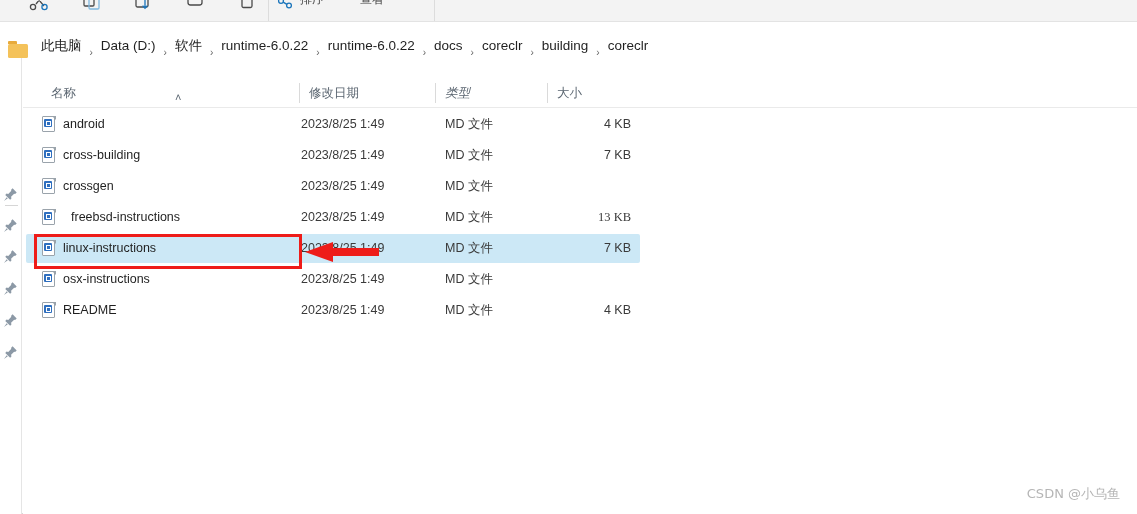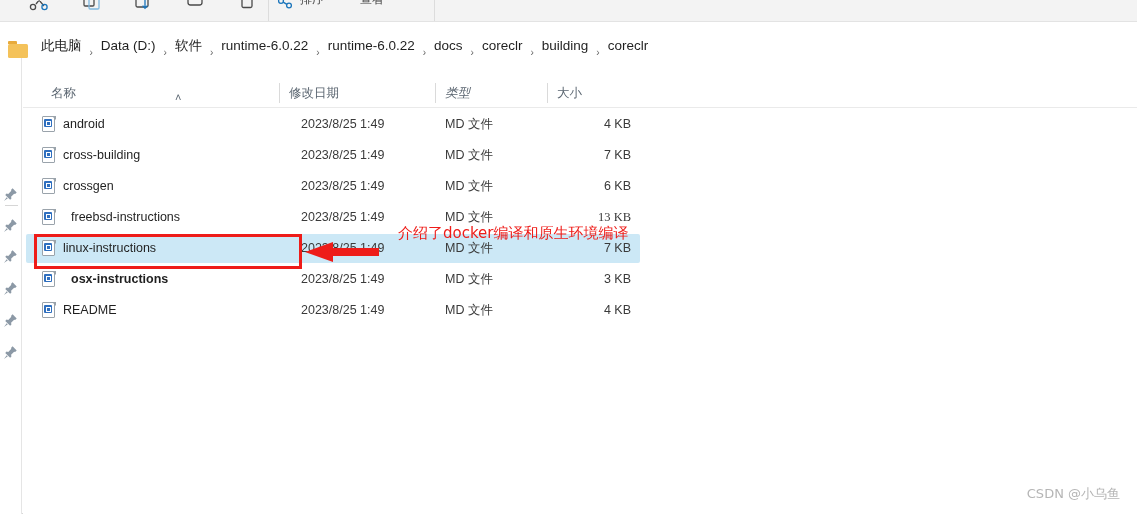--- a/index.html
+++ b/index.html
@@ -399,21 +399,21 @@
         </svg>
       </div>
     </div>
 
   <div id="filelist">
 
     <div id="colheaders">
 
       <div id="sort-caret">˄</div>
     <div class="colhead" style="left: 28px;"><span>名称</span></div>
-        <div class="colhead" style="left: 266px; text-align: right;"><span class="divider"></span><span>修改日期</span></div>
+        <div class="colhead" style="left: 286px; text-align: right;"><span class="divider"></span><span>修改日期</span></div>
         <div class="colhead" style="left: 422px; font-style: italic;"><span class="divider"></span><span>类型</span></div>
         <div class="colhead" style="left: 534px;"><span class="divider"></span><span>大小</span></div>
       </div>
 
   <div class="row" style="top: 52px;">
         <div class="file-icon">
           <div class="page"></div>
           <div class="fold"></div>
           <div class="badge"></div>
         </div>
@@ -435,21 +435,20 @@
       </div>
       <div class="row" style="top: 114px; padding-left: 43px;">
         <div class="file-icon">
           <div class="page"></div>
           <div class="fold"></div>
           <div class="badge"></div>
         </div>
         <div class="cell " style="left: 40px;">crossgen</div>
         <div class="cell muted" style="left: 278px;">2023/8/25 1:49</div>
         <div class="cell muted" style="left: 422px;">MD 文件</div>
-        <div class="cell muted size" style="left: 500px; width: 108px; text-align: right;">6 KB</div>
       </div>
       <div class="row" style="top: 145px;">
         <div class="file-icon">
           <div class="page"></div>
           <div class="fold"></div>
           <div class="badge"></div>
         </div>
         <div class="cell " style="left: 48px;">freebsd-instructions</div>
         <div class="cell muted" style="left: 278px;">2023/8/25 1:49</div>
         <div class="cell muted" style="left: 422px;">MD 文件</div>
@@ -466,24 +465,23 @@
         <div class="cell muted" style="left: 278px;">2023/8/25 1:49</div>
         <div class="cell muted" style="left: 422px;">MD 文件</div>
         <div class="cell muted size" style="left: 500px; width: 108px; text-align: right;">7 KB</div>
       </div>
       <div class="row" style="top: 207px;">
         <div class="file-icon">
           <div class="page"></div>
           <div class="fold"></div>
           <div class="badge"></div>
         </div>
-        <div class="cell " style="left: 48px; font-weight: bold;">osx-instructions</div>
-        <div class="cell muted" style="left: 278px;">2023/8/25 1:49</div>
-        <div class="cell muted" style="left: 422px;">MD 文件</div>
-        <div class="cell muted size" style="left: 500px; width: 108px; text-align: right;">3 KB</div>
+        <div class="cell " style="left: 40px;">osx-instructions</div>
+        <div class="cell muted" style="left: 278px;">2023/8/25 1:49</div>
+        <div class="cell muted" style="left: 422px;">MD 文件</div>
       </div>
       <div class="row" style="top: 238px;">
         <div class="file-icon">
           <div class="page"></div>
           <div class="fold"></div>
           <div class="badge"></div>
         </div>
         <div class="cell " style="left: 40px;">README</div>
         <div class="cell muted" style="left: 278px;">2023/8/25 1:49</div>
         <div class="cell muted" style="left: 422px;">MD 文件</div>
@@ -492,17 +490,16 @@
     </div>
 
   <div id="annot-rect"></div>
 
   <div id="annot-arrow">
     <svg viewBox="0 0 76 24" width="76" height="24">
       <path d="M76 8 L30 8 L30 2 L2 12 L30 22 L30 16 L76 16 Z" fill="#ee1c19"></path>
     </svg>
   </div>
 
-  <div id="annot-text">介绍了docker编译和原生环境编译</div>
 
   <div id="watermark">CSDN @小乌鱼</div>
 
 </div>
 
 </body></html>

